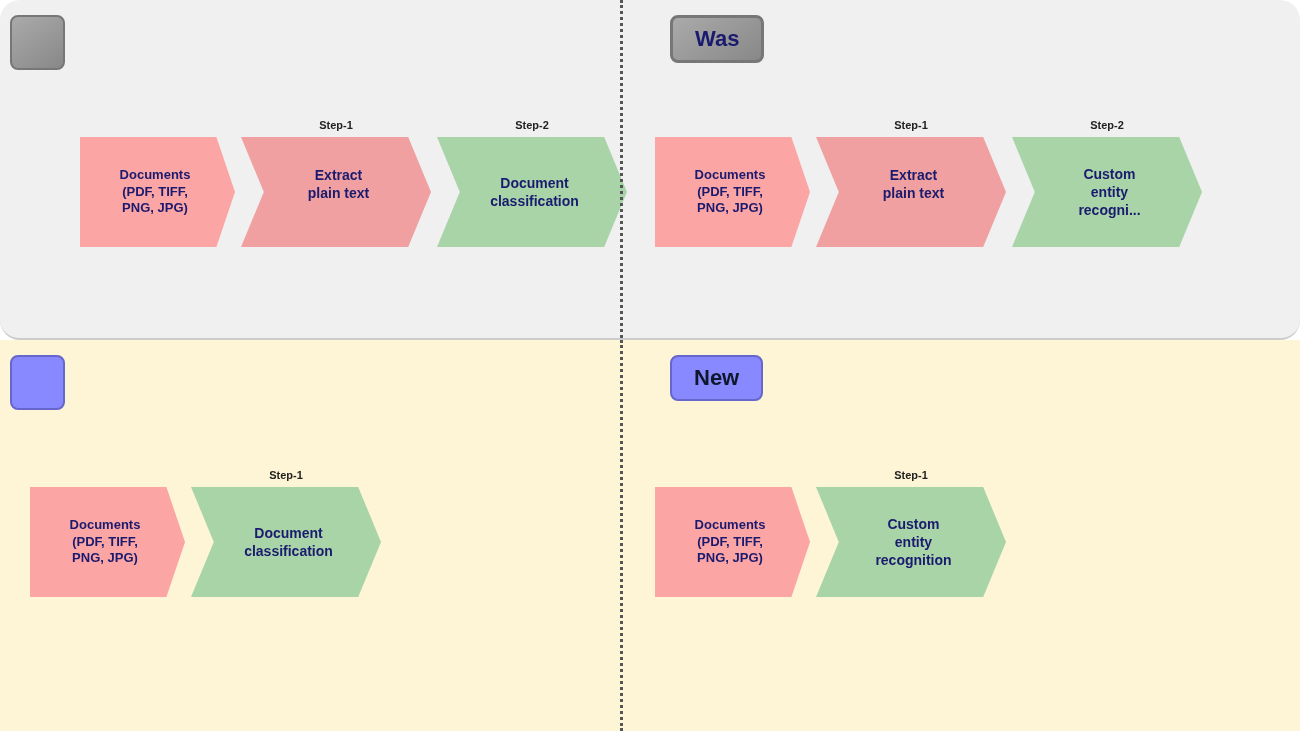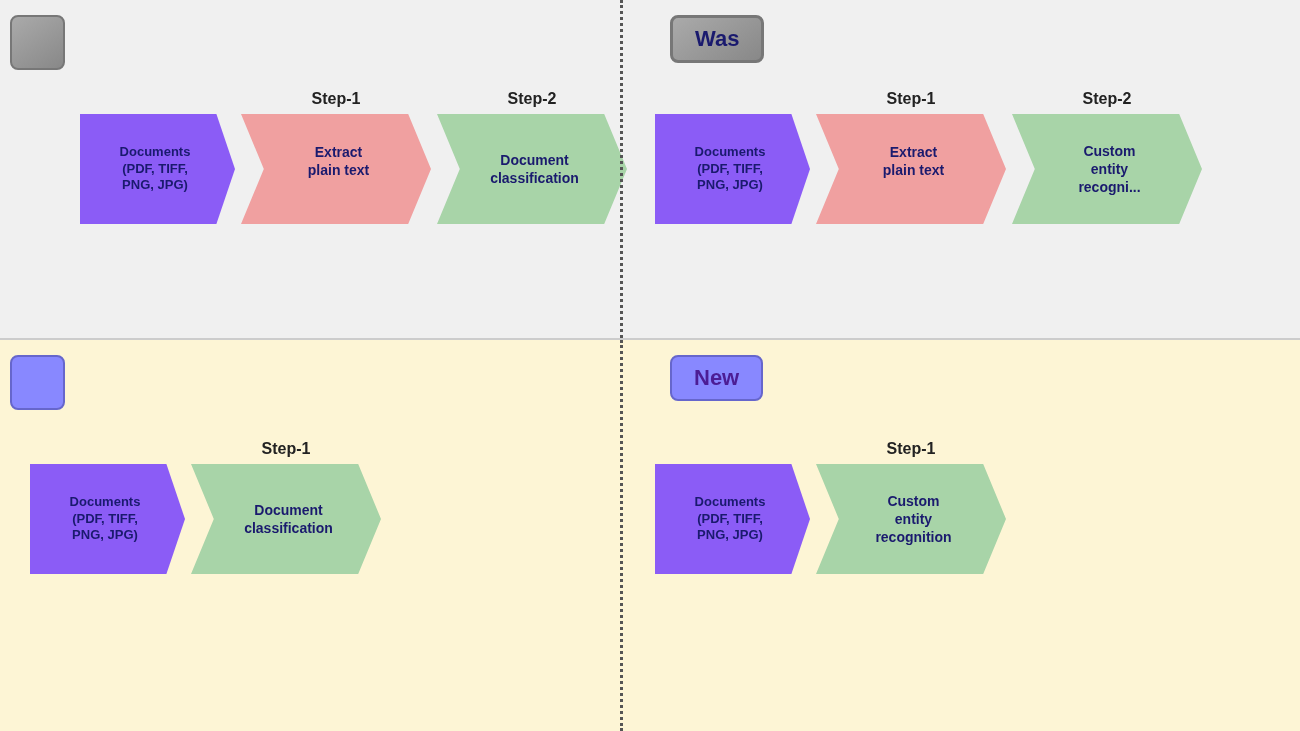--- a/index.html
+++ b/index.html
@@ -20,20 +20,21 @@
 
     
     .top-half {
       width: 100%;
       height: 340px;
       background: #f0f0f0;
       display: flex;
       flex-direction: column;
       position: relative;
       border-bottom: 2px solid #ccc;
+      border-radius: 20px;
     }
 
     
     .bottom-half {
       width: 100%;
       height: 391px;
       background: #fdf5d5;
       display: flex;
       flex-direction: column;
       position: relative;
@@ -66,21 +67,21 @@
     .badge-new {
       position: absolute;
       top: 15px;
       left: 670px;
       padding: 8px 22px;
       background: #8888ff;
       border-radius: 8px;
       border: 2px solid #6666cc;
       font-size: 22px;
       font-weight: bold;
-      color: #4c1d95;
+      color: #0f172a;
       z-index: 5;
     }
 
     .badge-left-top {
       position: absolute;
       top: 15px;
       left: 10px;
       width: 55px;
       height: 55px;
       background: linear-gradient(145deg, #aaa, #888);
@@ -96,21 +97,21 @@
       width: 55px;
       height: 55px;
       background: #8888ff;
       border-radius: 8px;
       border: 2px solid #6666cc;
       z-index: 5;
     }
 
     
     .step-label {
-      font-size: 16px;
+      font-size: 11px;
       font-weight: bold;
       color: #222;
       text-align: center;
       margin-bottom: 6px;
     }
 
     
     .chevron {
       position: relative;
       display: flex;
@@ -119,26 +120,27 @@
       font-weight: bold;
       font-size: 14px;
       color: #1a1a6e;
       text-align: center;
       line-height: 1.3;
     }
 
     .chevron-blue-first {
       width: 155px;
       height: 110px;
-      background: #8b5cf6;
+      background: #fca5a5;
       clip-path: polygon(0 0, 88% 0, 100% 50%, 88% 100%, 0 100%);
       display: flex;
       align-items: center;
       justify-content: center;
       padding: 10px 20px 10px 15px;
+      margin-top: 23px;
     }
 
     .chevron-red {
       width: 190px;
       height: 110px;
       background: #f0a0a0;
       clip-path: polygon(0 0, 88% 0, 100% 50%, 88% 100%, 0 100%, 12% 50%);
       display: flex;
       align-items: center;
       justify-content: center;

